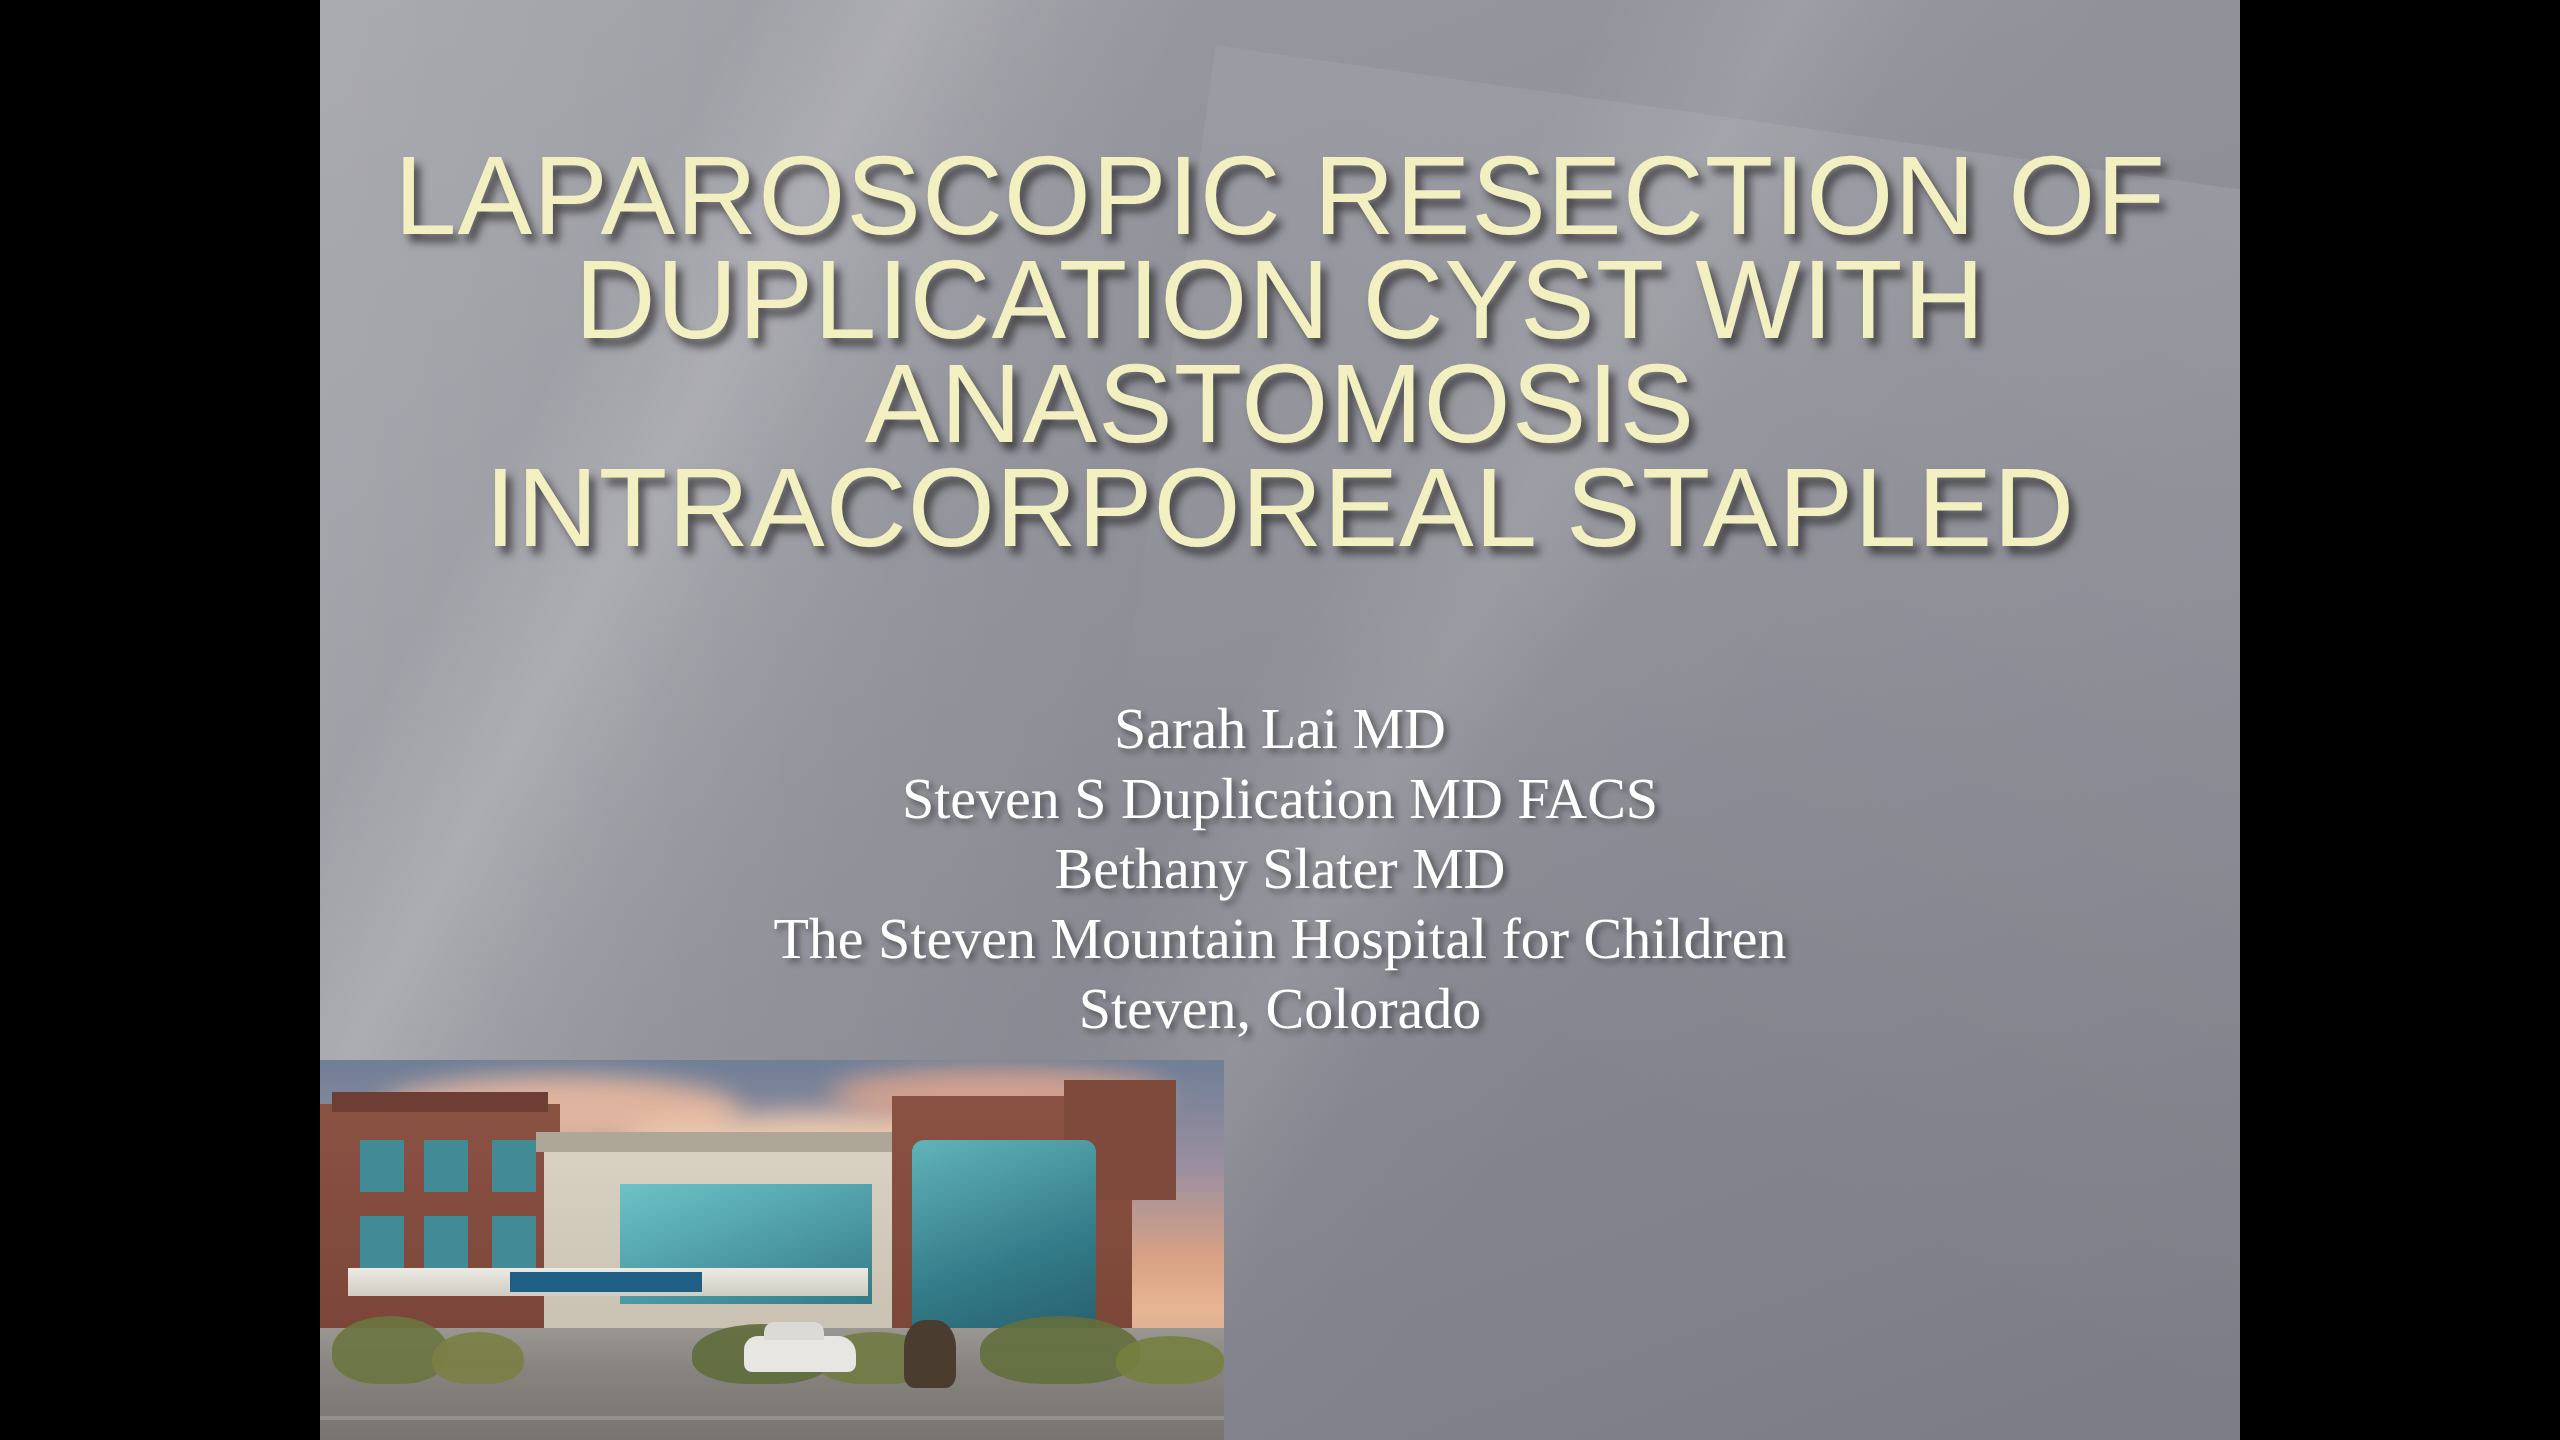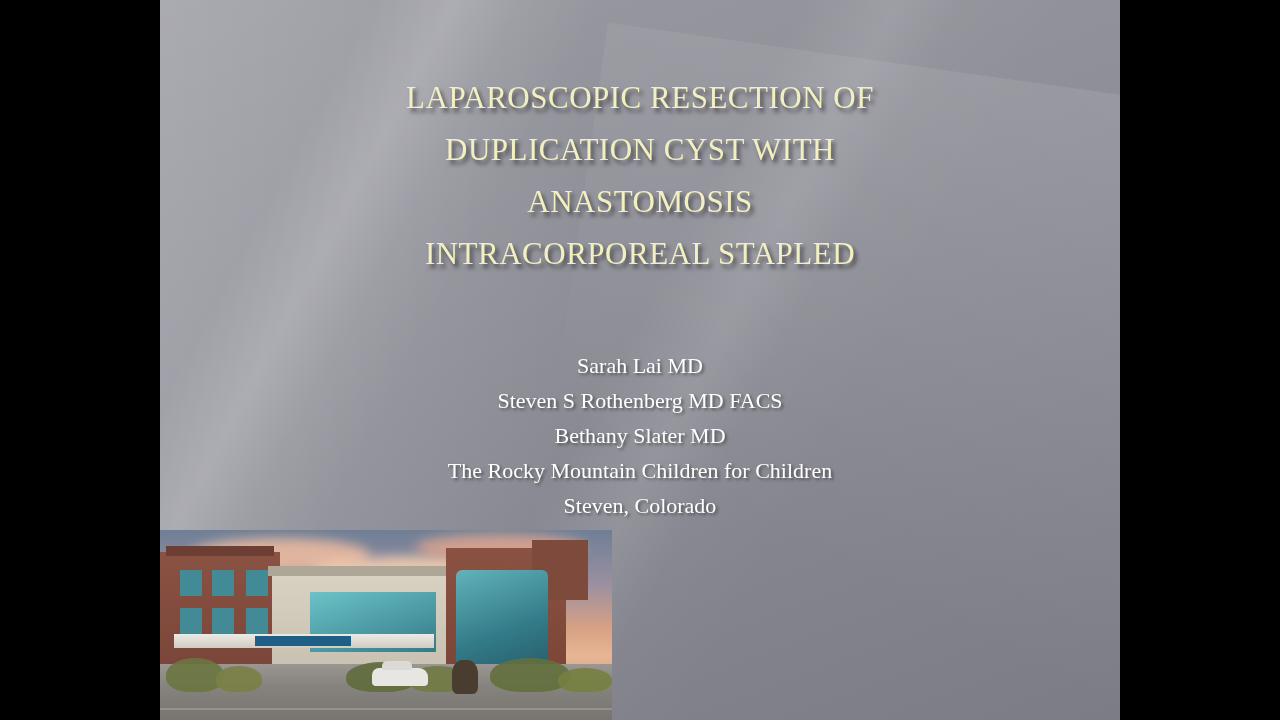--- a/index.html
+++ b/index.html
@@ -66,39 +66,39 @@
     width: 100%;
     height: 100%;
   }
 
   .title {
     position: absolute;
     top: 72px;
     left: 20px;
     right: 20px;
     text-align: center;
-    font-family: Liberation Serif, serif;
-    font-size: 31px;
+    font-family: Liberation Sans, sans-serif;
+    font-size: 56px;
     line-height: 52px;
     letter-spacing: 0.5px;
     color: #f2efc0;
     text-transform: uppercase;
     font-weight: 400;
     text-shadow: 3px 4px 4px rgba(0,0,0,0.55);
   }
   .title .line { display: block; white-space: nowrap; }
 
   .authors {
     position: absolute;
     top: 348px;
     left: 20px;
     right: 20px;
     text-align: center;
     font-family: "Liberation Serif", serif;
-    font-size: 22px;
+    font-size: 29px;
     line-height: 35px;
     color: #ffffff;
     text-shadow: 2px 2px 3px rgba(0,0,0,0.45);
   }
   .authors .line { display: block; }
 
   .photo {
     position: absolute;
     left: 0px;
     bottom: 0px;
@@ -228,23 +228,23 @@
 
       <div class="title">
         <span class="line">Laparoscopic Resection of</span>
         <span class="line">Duplication Cyst with</span>
         <span class="line">Anastomosis</span>
         <span class="line">Intracorporeal Stapled</span>
       </div>
 
       <div class="authors">
         <span class="line">Sarah Lai MD</span>
-        <span class="line">Steven S Rothenberg MD FACS</span>
+        <span class="line">Steven S Duplication MD FACS</span>
         <span class="line">Bethany Slater MD</span>
-        <span class="line">The Rocky Mountain Children for Children</span>
+        <span class="line">The Steven Mountain Hospital for Children</span>
         <span class="line">Steven, Colorado</span>
       </div>
 
       <div class="photo">
         <div class="sky"></div>
         <div class="cloud c1"></div>
         <div class="cloud c2"></div>
         <div class="cloud c3"></div>
         <div class="cloud c4"></div>
 

